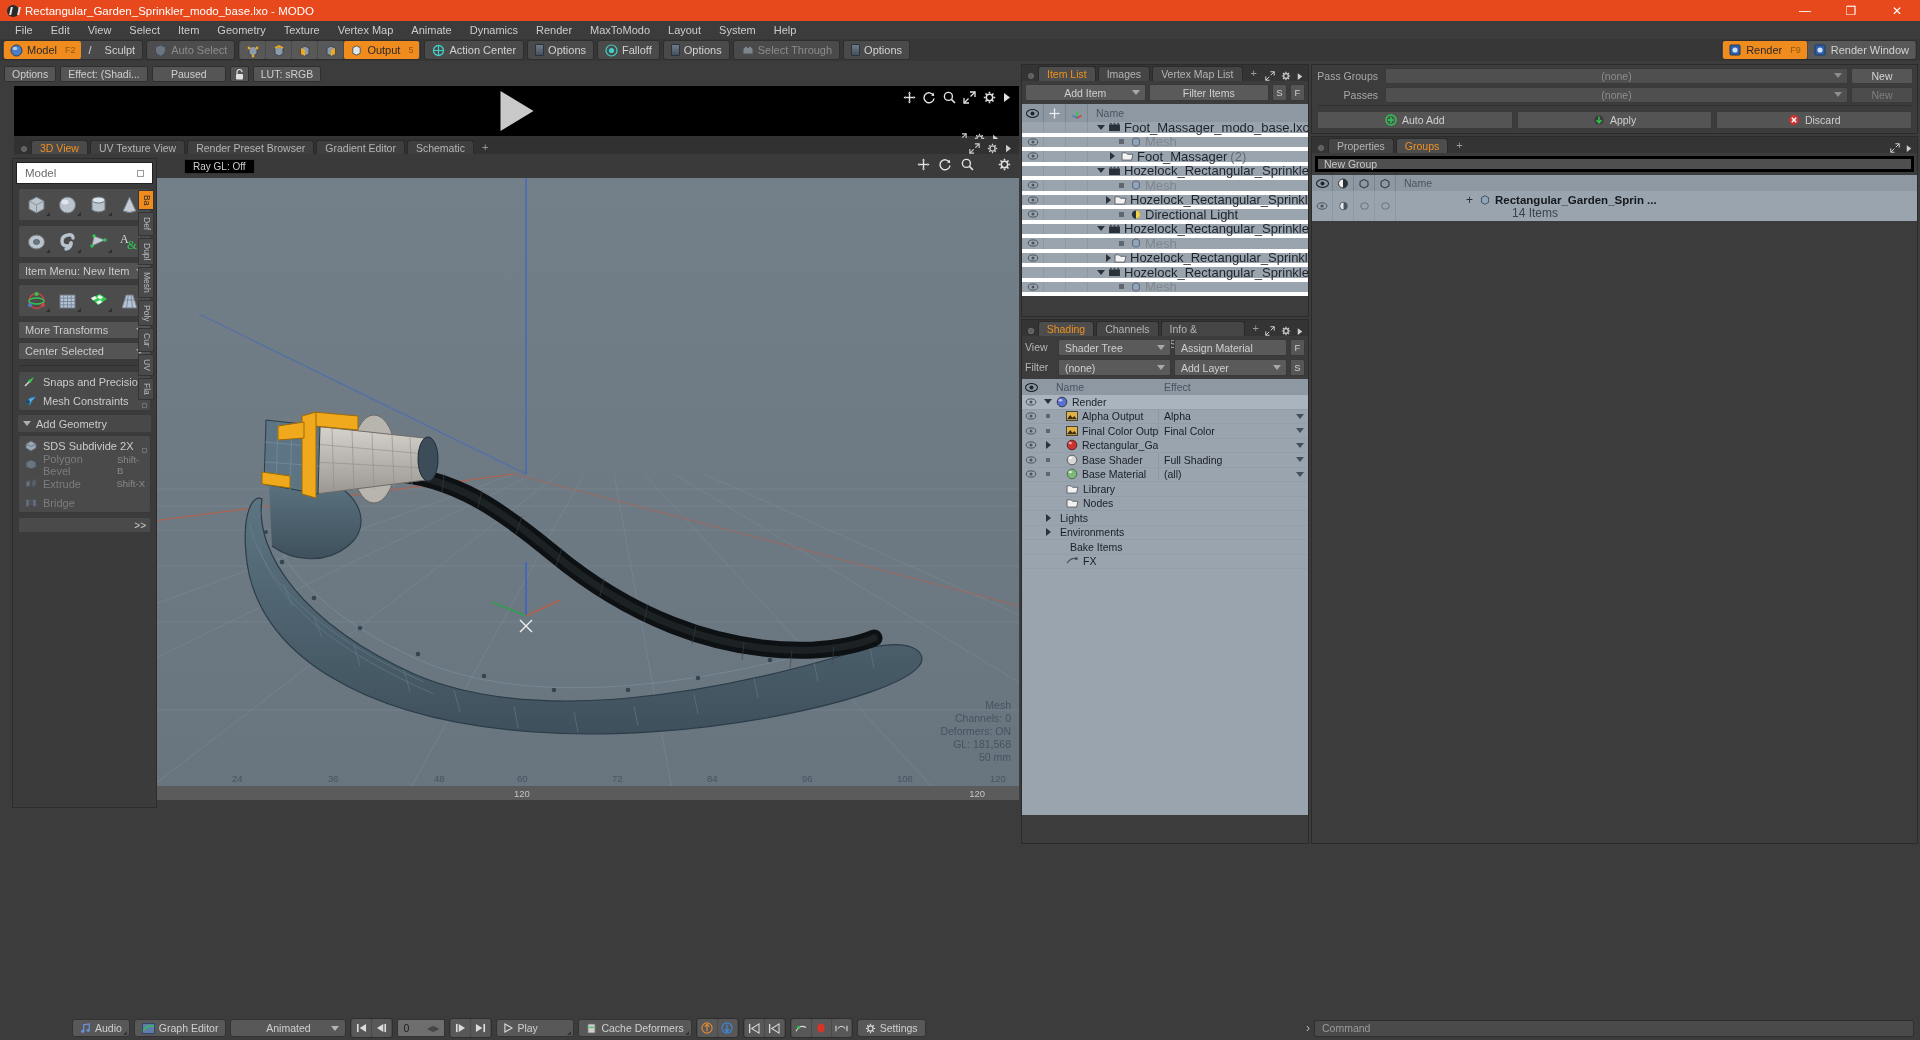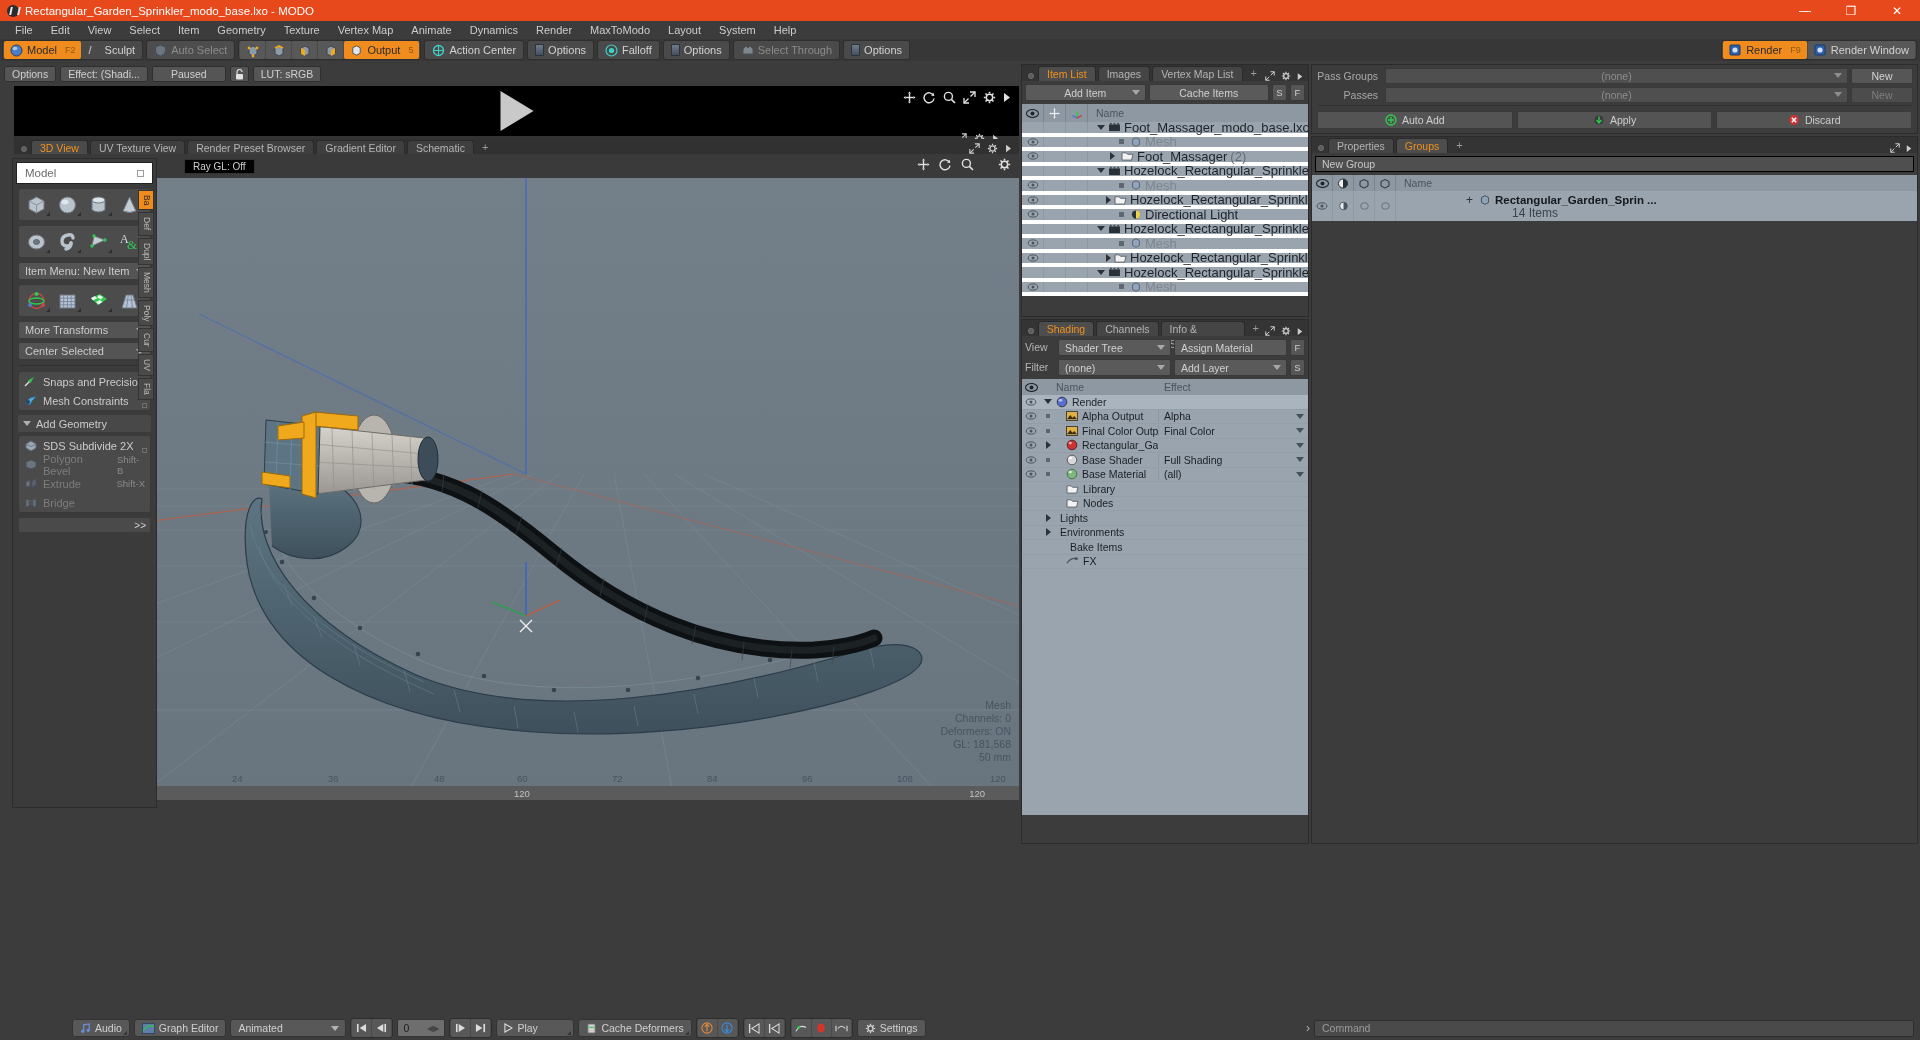--- a/index.html
+++ b/index.html
@@ -204,21 +204,21 @@
   .f3{display:flex;gap:4px;margin:5px 5px 3px;}
   .f3 > div{flex:1;height:18px;background:#545454;border:1px solid #3a3a3a;border-radius:2px;
             display:flex;align-items:center;justify-content:center;gap:5px;font-size:10.5px;color:#cfcfcf;}
   .circ{width:12px;height:12px;border-radius:50%;flex:none;}
 
   .ghead{height:16px;background:#8d98a3;display:flex;align-items:center;font-size:10.5px;color:#4a5360;}
   .gcol{width:21px;height:16px;display:flex;align-items:center;justify-content:center;border-right:1px solid #7a858f;}
   .grow{height:30px;background:#9aa4ae;display:flex;align-items:center;font-size:11px;color:#15191e;}
   .grow .gc{width:21px;height:30px;display:flex;align-items:center;justify-content:center;border-right:1px solid #8d98a3;}
 
-  .newgrp{height:16px;margin:3px;background:#4f4f4f;border:1px solid #000000;
+  .newgrp{height:16px;margin:3px;background:#4f4f4f;border:3px solid #000000;
           display:flex;align-items:center;padding:0 6px;font-size:10.5px;color:#c8c8c8;}
 
   
   .bottombar{position:absolute;left:0;bottom:0;width:1020px;height:24px;
              background:#3c3c3c;display:flex;align-items:center;gap:4px;padding:0 4px;}
   .bb{height:18px;background:#585858;border:1px solid #333;border-radius:3px;
       display:flex;align-items:center;gap:4px;padding:0 7px;font-size:10.5px;color:#d0d0d0;position:relative;}
   .bb .cb{position:absolute;right:2px;bottom:1px;width:0;height:0;
           border-left:4px solid transparent;border-bottom:4px solid #333;}
   .bgrp{display:flex;align-items:center;height:20px;background:#4a4a4a;border:1px solid #2e2e2e;
@@ -996,21 +996,21 @@
         </span>
       </div>
     </div>
 
     <div class="row2">
       <div class="ddl">
         <span>Add Item</span>
         <span class="ch"></span>
       </div>
       <div class="ddl">
-        <span>Cache Items</span>
+        <span>Filter Items</span>
       </div>
       <div class="minibtn">S</div>
       <div class="minibtn">F</div>
     </div>
 
     <div class="lhead">
       <div class="lhc">
         <span>
           <svg width="13" height="9" viewBox="0 0 13 9">
               <ellipse cx="6.5" cy="4.5" rx="6" ry="4" fill="none" stroke="#1e2429" stroke-width="1.1"></ellipse>
@@ -1776,21 +1776,21 @@
     </div>
     <div class="bb">
       <span>
         <svg width="13" height="11" viewBox="0 0 14 12">
             <rect x="0.5" y="0.5" width="13" height="11" fill="#5f7da8" stroke="#2f4466"></rect>
             <path d="M1 9 Q5 1 13 4" fill="none" stroke="#2ec94f" stroke-width="1.4"></path>
           </svg>
       </span>
       <span>Graph Editor</span>
     </div>
-    <div class="bb" style="width:116px;justify-content:flex-start;position:relative">
+    <div class="bb" style="width:116px;justify-content:center;position:relative">
       <span>Animated</span>
       <span style="position:absolute;right:6px;width:0;height:0;border-left:4px solid transparent;border-right:4px solid transparent;border-top:5px solid #b4b4b4"></span>
     </div>
 
     <div class="bgrp">
       <div class="ibtn">
         <svg width="11" height="10" viewBox="0 0 12 11">
             <rect x="1" y="1" width="1.8" height="9" fill="#dcdcdc"></rect>
             <path d="M11 1 L4 5.5 L11 10 Z" fill="#dcdcdc"></path>
           </svg>

